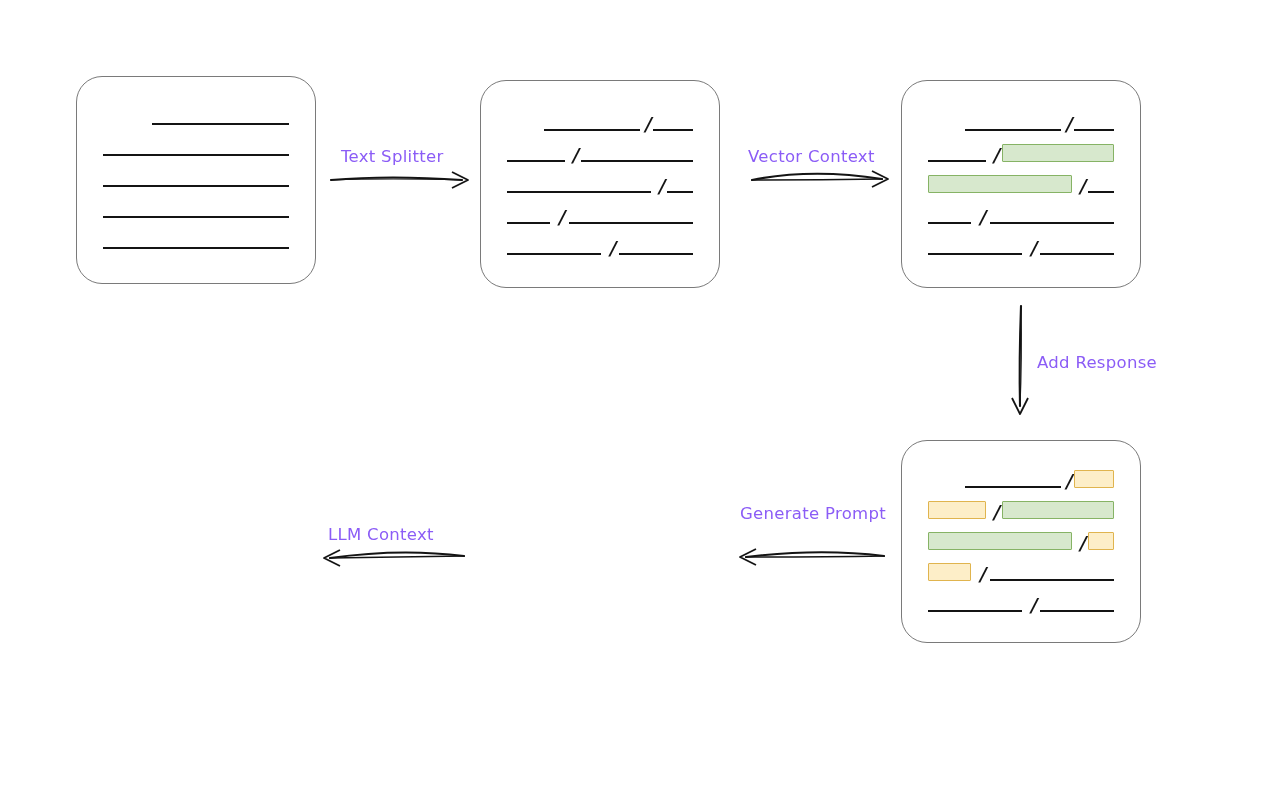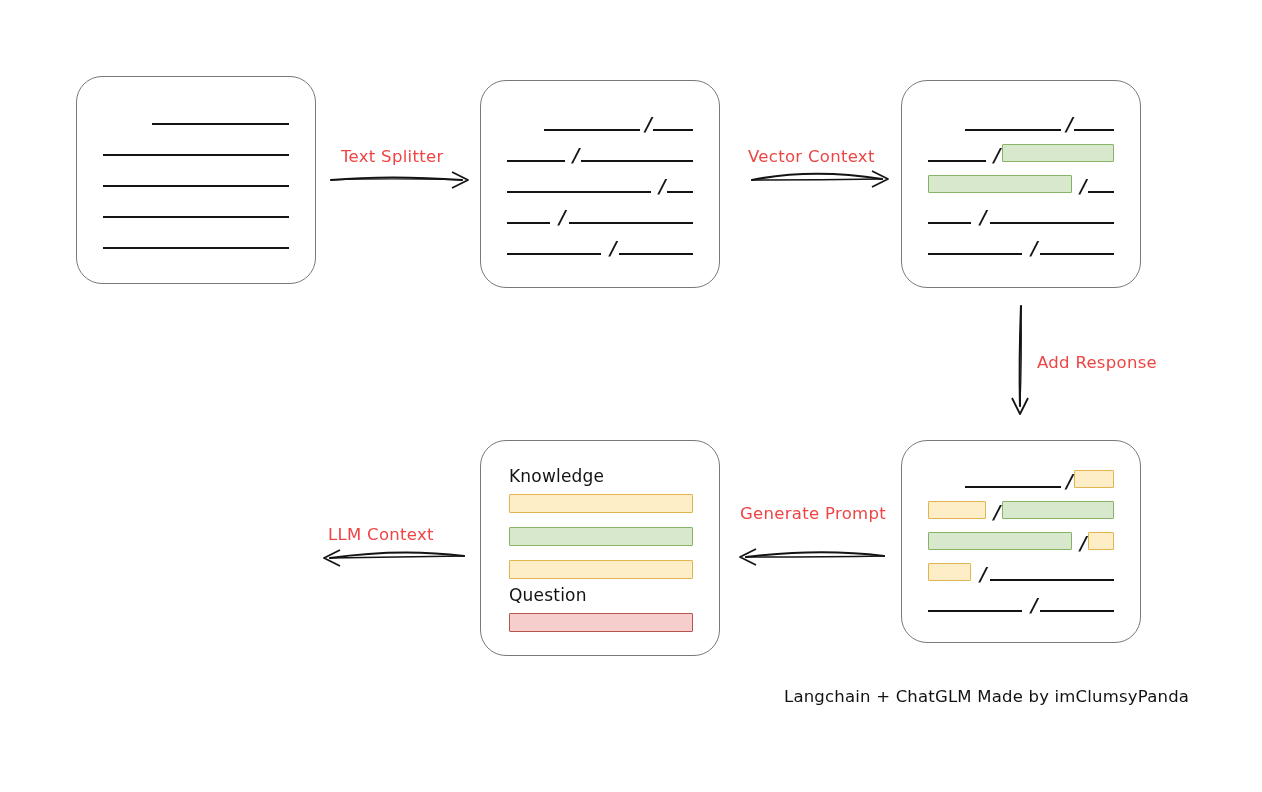--- a/index.html
+++ b/index.html
@@ -56,21 +56,21 @@
     color:#121212;
     font-family:"DejaVu Sans", sans-serif;
     font-size:17px;
     letter-spacing:.2px;
     white-space:nowrap;
   }
 
   
   .arrow-label{
     position:absolute;
-    color:#ef4444;
+    color:#8b5cf6;
     font-family:"DejaVu Sans", sans-serif;
     font-size:16.5px;
     letter-spacing:.3px;
     white-space:nowrap;
   }
   .credit{
     position:absolute;
     color:#121212;
     font-family:"DejaVu Sans", sans-serif;
     font-size:16.5px;
@@ -128,32 +128,20 @@
         <div class="seg" style="left: 25.92px; width: 43.12px; top: 141px;"></div>
         <div class="slash" style="left: 77.86px; top: 141px;">/</div>
         <div class="seg" style="left: 87.66px; width: 124.46px; top: 141px;"></div>
         <div class="seg" style="left: 25.92px; width: 94.08px; top: 172px;"></div>
         <div class="slash" style="left: 128.82px; top: 172px;">/</div>
         <div class="seg" style="left: 137.64px; width: 74.48px; top: 172px;"></div>
       </div>
   </div>
 
 
-  <div class="card" id="card-prompt" style="left:480px;top:440px;width:240px;height:216px;">
-    <div class="caption" style="left:28px;top:25px;">Knowledge</div>
-    <div class="caption" style="left:28px;top:144px;">Question</div>
-    <div class="card-inner">
-        <div class="chunk yellow" style="left: 28px; width: 184px; top: 53px; height: 19px;"></div>
-        <div class="chunk green" style="left: 28px; width: 184px; top: 86px; height: 19px;"></div>
-        <div class="chunk yellow" style="left: 28px; width: 184px; top: 119px; height: 19px;"></div>
-      </div>
-    <div class="card-inner">
-        <div class="chunk red" style="left: 28px; width: 184px; top: 172px; height: 19px;"></div>
-      </div>
-  </div>
 
   <div class="card" id="card-context-chunks" style="left:901px;top:440px;width:240px;height:203px;">
     <div class="card-inner">
         <div class="seg" style="left: 63.16px; width: 96.04px; top: 45px;"></div>
         <div class="slash" style="left: 164.1px; top: 45px;">/</div>
         <div class="chunk yellow" style="left: 171.94px; width: 40.18px; top: 29px; height: 18px;"></div>
         <div class="chunk yellow" style="left: 25.92px; width: 57.82px; top: 60px; height: 18px;"></div>
         <div class="slash" style="left: 91.58px; top: 76px;">/</div>
         <div class="chunk green" style="left: 100.4px; width: 111.72px; top: 60px; height: 18px;"></div>
         <div class="chunk green" style="left: 25.92px; width: 144.06px; top: 91px; height: 18px;"></div>
@@ -200,14 +188,13 @@
       <path d="M340 550 L 324 558 L 340 566" fill="none" stroke="#141414" stroke-width="1.8" stroke-linejoin="round"></path>
     </g>
   </svg>
 
   <div class="arrow-label" style="left:341px;top:147px;">Text Splitter</div>
   <div class="arrow-label" style="left:748px;top:147px;">Vector Context</div>
   <div class="arrow-label" style="left:1037px;top:353px;">Add Response</div>
   <div class="arrow-label" style="left:740px;top:504px;">Generate Prompt</div>
   <div class="arrow-label" style="left:328px;top:525px;">LLM Context</div>
 
-  <div class="credit" style="left:784px;top:687px;">Langchain + ChatGLM Made by imClumsyPanda</div>
 </div>
 
 </body></html>

